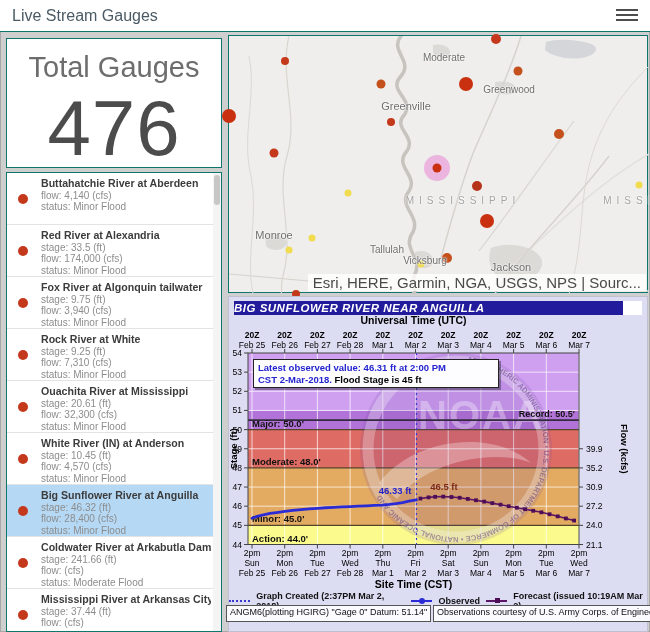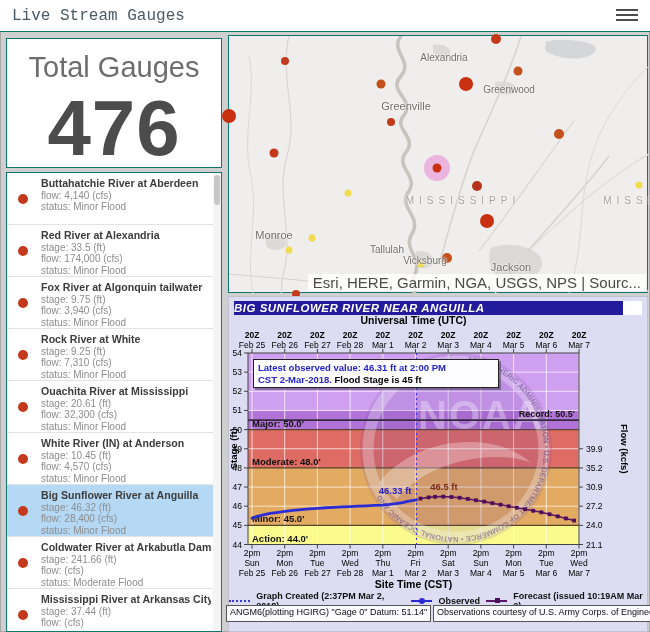--- a/index.html
+++ b/index.html
@@ -1,27 +1,27 @@
 <!DOCTYPE html>
 <html><head>
 <meta charset="utf-8">
 <style>
   html,body{margin:0;padding:0;}
   body{width:650px;height:632px;position:relative;overflow:hidden;background:#cfcfcf;
        font-family:"Liberation Sans",sans-serif;box-shadow:inset 0 0 0 1px #a8a8a8;}
   .panel{position:absolute;background:#fff;border:1px solid #0f766e;box-sizing:border-box;}
   
-  #header{left:0;top:0;width:650px;height:32px;border-left:none;border-top:none;border-right:none;font-family:Liberation Mono, monospace;}
+  #header{left:0;top:0;width:650px;height:32px;border-left:none;border-top:none;border-right:none;}
   #header .title{position:absolute;left:12px;top:7px;font-size:16px;color:#4b5a64;}
   #menu-btn{position:absolute;right:12px;top:9px;width:22px;height:14px;cursor:pointer;}
   #menu-btn i{display:block;height:2px;background:#4d4d4d;margin:0 0 3px 0;}
   
   #summary{left:6px;top:38px;width:216px;height:130px;}
   #summary .lbl{position:absolute;left:0;top:12px;width:100%;text-align:center;font-size:29px;color:#6d6d6d;}
-  #summary .val{position:absolute;left:0;top:44px;width:100%;text-align:center;font-size:78px;font-weight:bold;color:#4c4c4c;letter-spacing:1px;}
+  #summary .val{position:absolute;left:0;top:44px;width:100%;text-align:center;font-size:78px;font-weight:normal;color:#4c4c4c;letter-spacing:1px;}
   
   #gauges{left:6px;top:172px;width:216px;height:460px;overflow:hidden;}
   .gauge-item{position:relative;height:52px;box-sizing:border-box;border-bottom:1px solid #e3e3e3;padding:4px 10px 0 34px;cursor:pointer;}
   .gauge-item.selected{background:#b5d8f4;}
   .gdot{position:absolute;left:11px;top:21px;width:10px;height:10px;border-radius:50%;background:#c4391b;}
   .gtitle{font-size:10.6px;font-weight:bold;color:#3c3c3c;line-height:12.5px;white-space:nowrap;overflow:hidden;}
   .gline{font-size:10px;color:#8d8d8d;line-height:11.6px;white-space:nowrap;}
   #gscroll{position:absolute;right:0;top:0;width:8px;height:100%;background:#f4f4f4;}
   #gscroll .thumb{position:absolute;right:1px;top:2px;width:6px;height:30px;background:#c7c7c7;border-radius:3px;cursor:pointer;}
   
@@ -178,21 +178,21 @@
       <div class="marker" style="left: 208px; top: 132px; width: 9px; height: 9px; background: rgb(201, 48, 15);"></div>
       <div class="marker" style="left: 248px; top: 150px; width: 10px; height: 10px; background: rgb(181, 52, 26);"></div>
       <div class="marker" style="left: 258px; top: 185px; width: 14px; height: 14px; background: rgb(201, 48, 15);"></div>
       <div class="marker" style="left: 218px; top: 222px; width: 10px; height: 10px; background: rgb(196, 80, 27);"></div>
       <div class="marker" style="left: 67px; top: 258px; width: 8px; height: 8px; background: rgb(196, 57, 27);"></div>
       <div class="marker" style="left: 119px; top: 157px; width: 7px; height: 7px; background: rgb(240, 220, 78);"></div>
       <div class="marker" style="left: 410px; top: 149px; width: 7px; height: 7px; background: rgb(240, 220, 78);"></div>
       <div class="marker" style="left: 83px; top: 202px; width: 7px; height: 7px; background: rgb(240, 220, 78);"></div>
       <div class="marker" style="left: 60px; top: 214px; width: 7px; height: 7px; background: rgb(240, 220, 78);"></div>
       <div class="marker" style="left: 192px; top: 228px; width: 7px; height: 7px; background: rgb(240, 220, 78);"></div>
-      <div class="mlabel " style="left: 215px; top: 21px;">Alexandria</div>
+      <div class="mlabel " style="left: 215px; top: 21px;">Moderate</div>
       <div class="mlabel " style="left: 280px; top: 53px;">Greenwood</div>
       <div class="mlabel big" style="left: 177px; top: 70px;">Greenville</div>
       <div class="mlabel state" style="left: 234px; top: 164px;">MISSISSIPPI</div>
       <div class="mlabel state" style="left: 412px; top: 164px;">MISSISS</div>
       <div class="mlabel big" style="left: 45px; top: 199px;">Monroe</div>
       <div class="mlabel " style="left: 158px; top: 213px;">Tallulah</div>
       <div class="mlabel " style="left: 196px; top: 224px;">Vicksburg</div>
       <div class="mlabel big" style="left: 282px; top: 231px;">Jackson</div>
     </div>
   <div id="attrib">Esri, HERE, Garmin, NGA, USGS, NPS | Sourc...</div>

